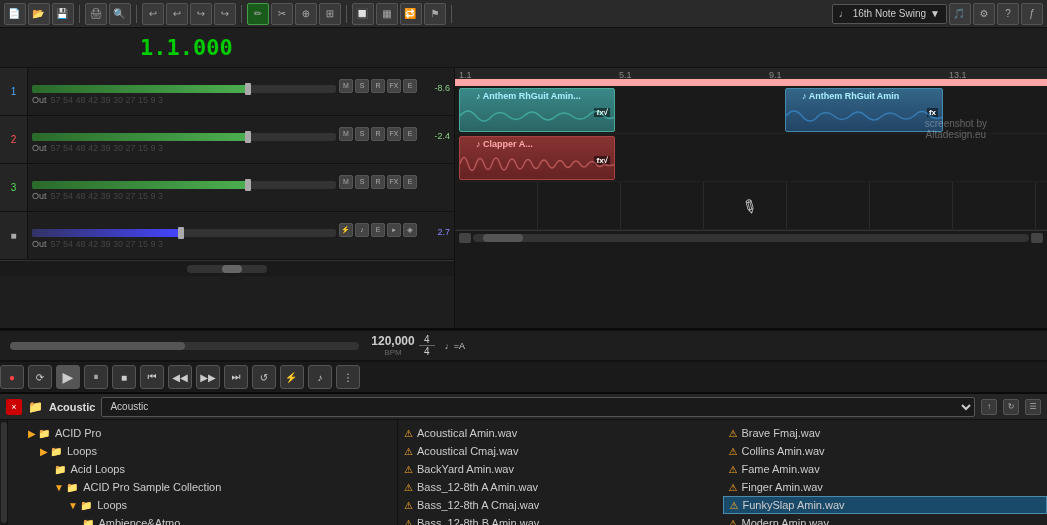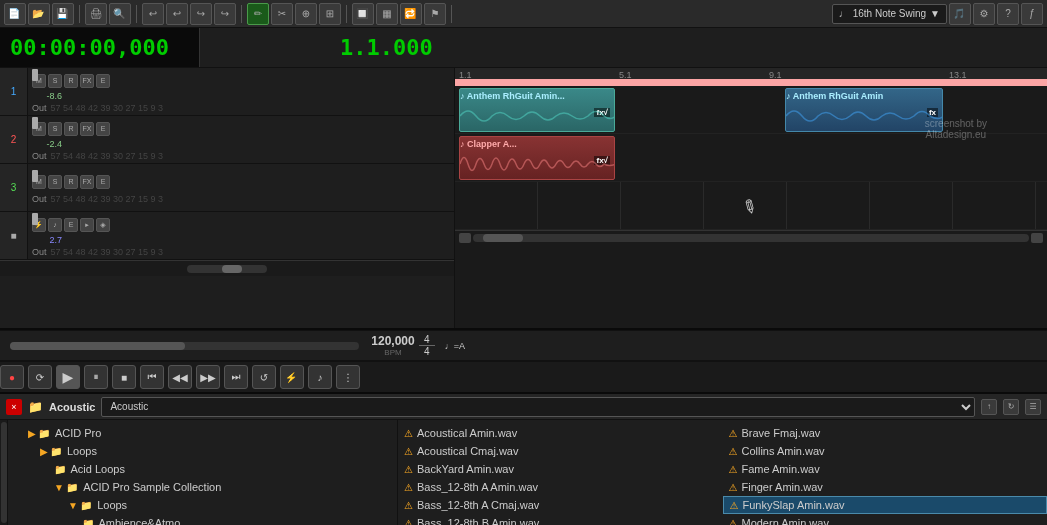--- a/index.html
+++ b/index.html
@@ -108,24 +108,23 @@
     .track-num.t3 { color: #5d5; }
     .track-controls {
       flex: 1;
       display: flex;
       flex-direction: column;
       justify-content: center;
       padding: 2px 4px;
     }
     .track-top {
       display: flex;
-      align-items: flex-start;
+      align-items: flex-end;
       gap: 3px;
       margin-bottom: 2px;
-      flex-direction: column;
     }
     .fader-bar {
       flex: 1;
       height: 8px;
       background: #333;
       border-radius: 2px;
       position: relative;
       overflow: visible;
     }
     .fader-fill {
@@ -207,21 +206,21 @@
       position: relative;
     }
     .clip {
       position: absolute;
       height: 44px;
       top: 2px;
       border-radius: 2px;
       overflow: hidden;
       display: flex;
       align-items: flex-start;
-      padding: 2px 0;
+      padding: 2px 16px;
       font-size: 9px;
       font-weight: bold;
     }
     .clip-teal {
       background: linear-gradient(180deg, #3a8888 0%, #2a6666 100%);
       border: 1px solid #4aaa99;
     }
     .clip-red {
       background: linear-gradient(180deg, #883333 0%, #662222 100%);
       border: 1px solid #aa4444;
@@ -486,21 +485,20 @@
     <span>16th Note Swing</span>
     <span>▼</span>
   </div>
   <div class="toolbar-btn">🎵</div>
   <div class="toolbar-btn">⚙</div>
   <div class="toolbar-btn">?</div>
   <div class="toolbar-btn">ƒ</div>
 </div>
 
 <div class="transport-bar">
-  <div class="timecode">00:00:00,000</div>
   <div class="beat-time">1.1.000</div>
 </div>
 
 <div class="main-area">
 
   <div class="tracks-panel">
 
     <div class="track-row">
       <div class="track-num t1">1</div>
       <div class="track-controls">

